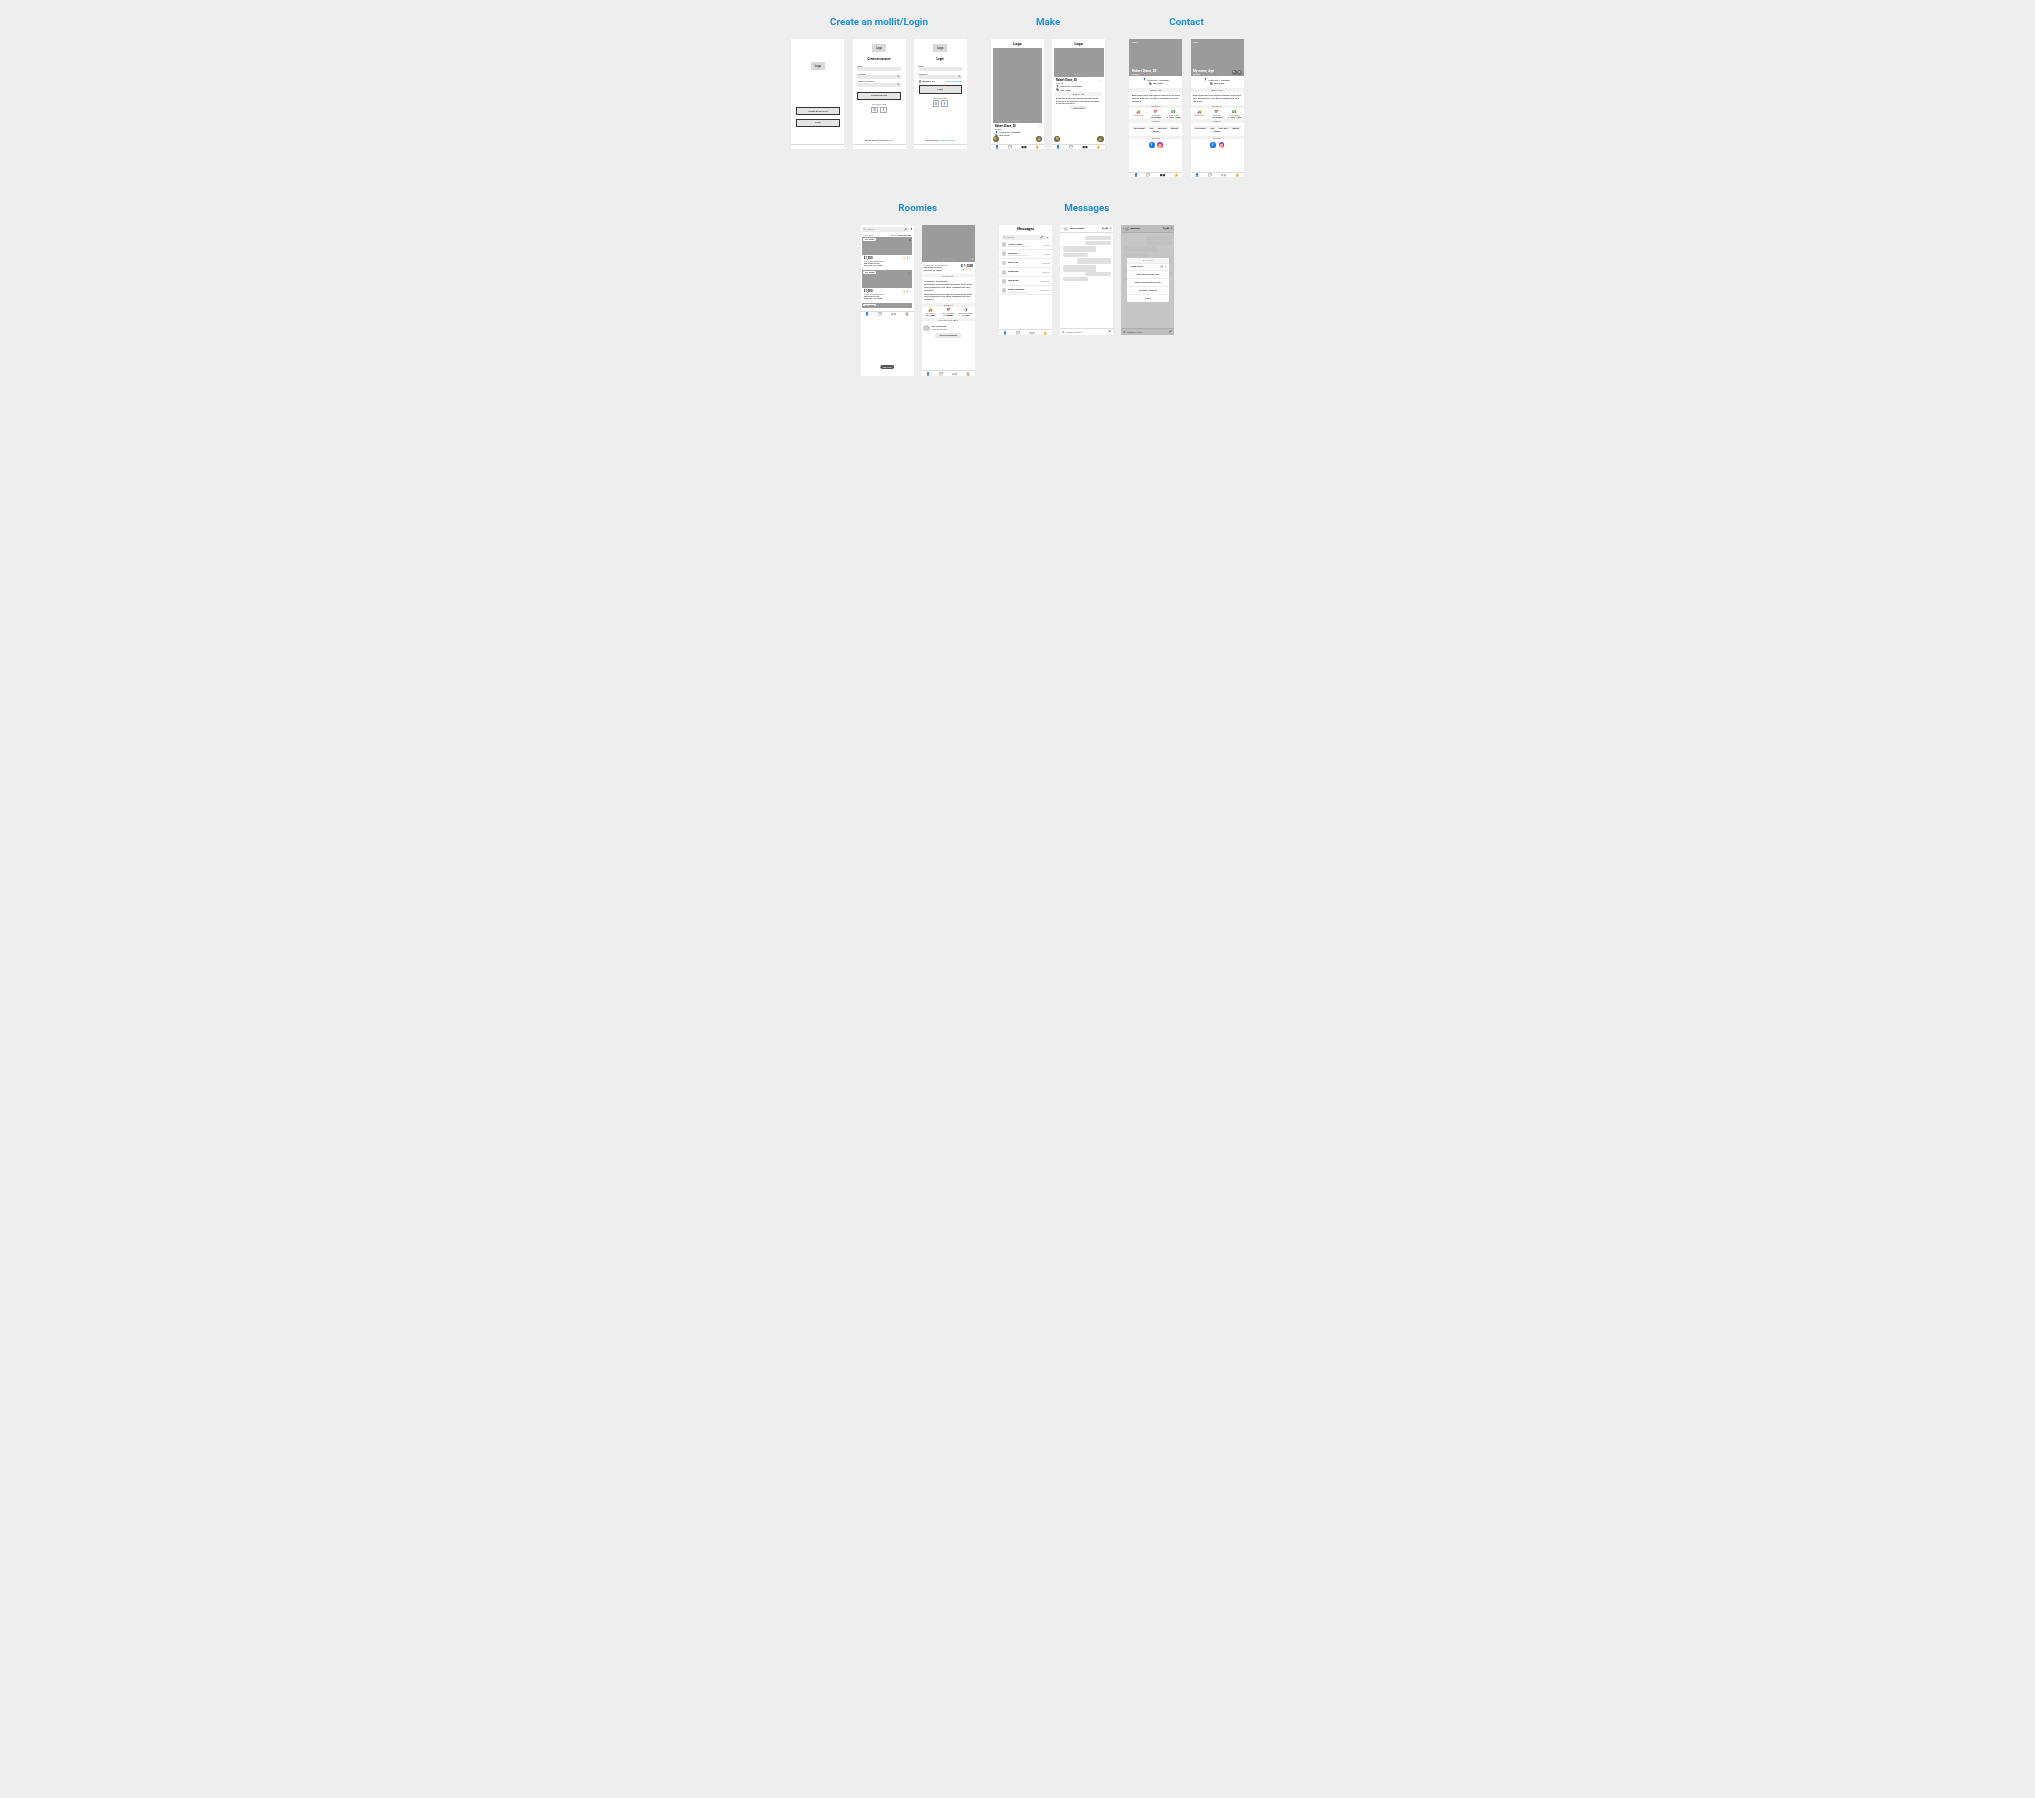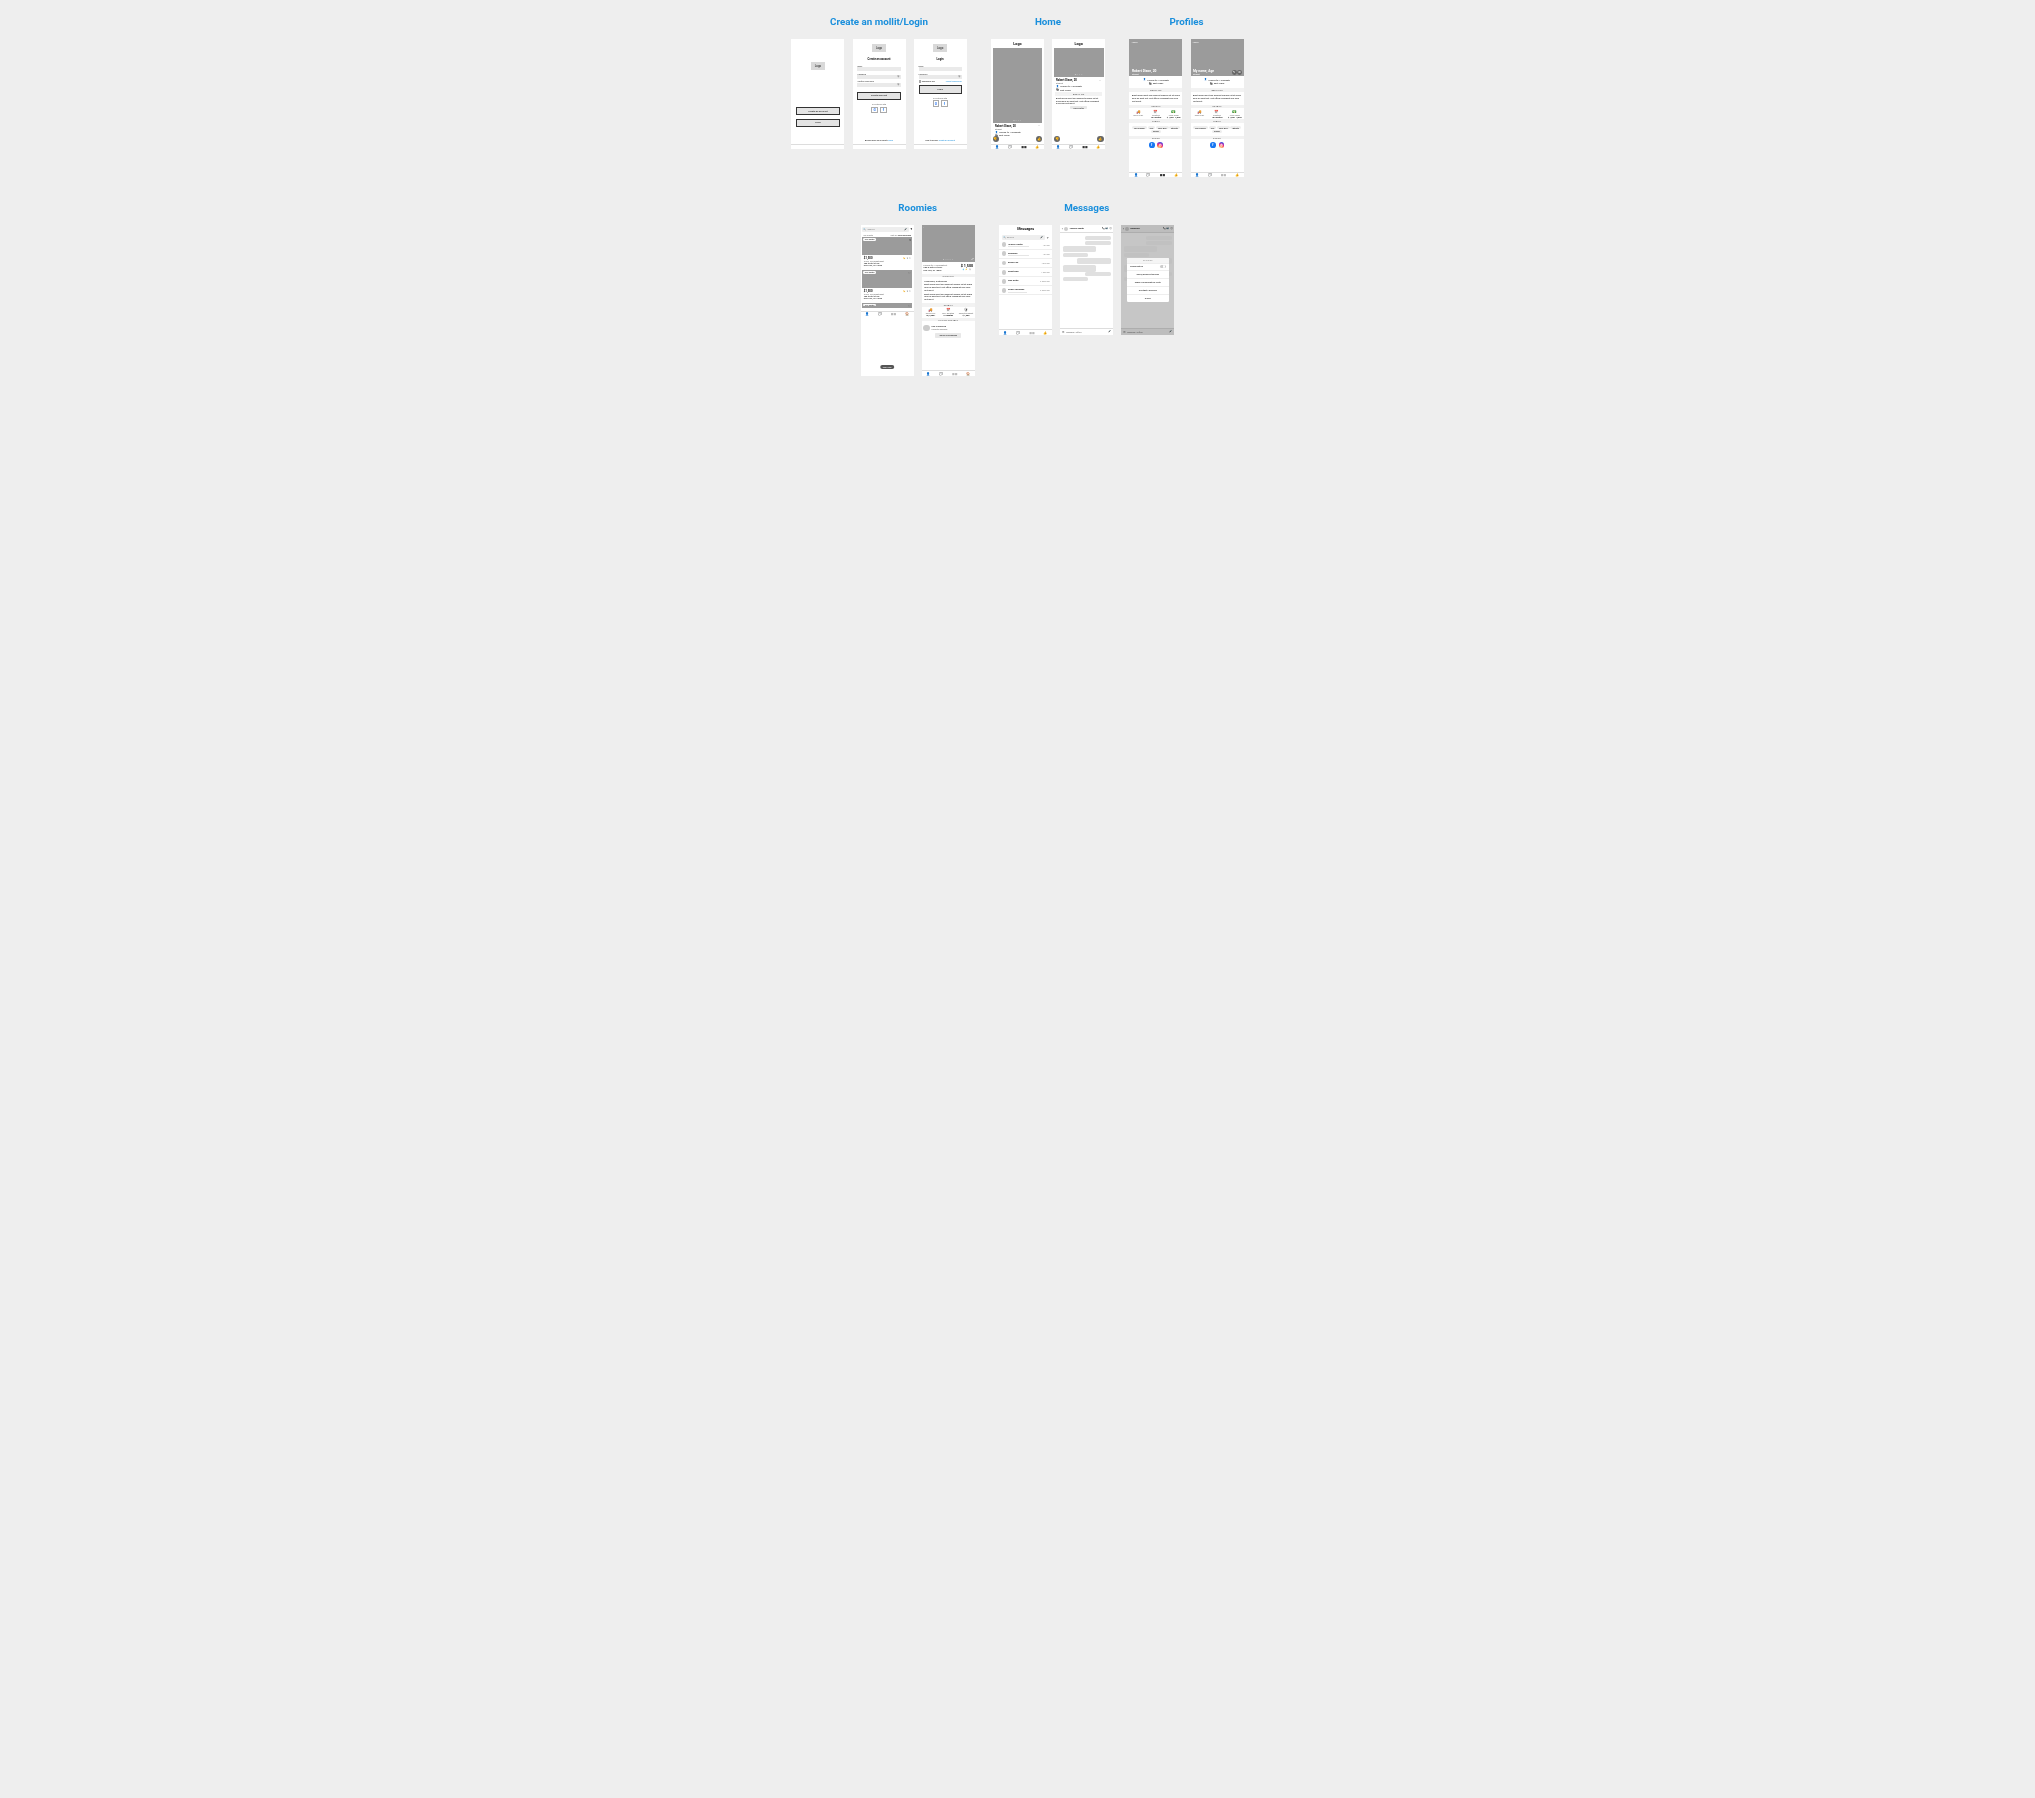--- a/index.html
+++ b/index.html
@@ -163,21 +163,21 @@
         </div>
         <div class="bottom-nav-inv">
             <div></div>
           </div>
       </div>
 
     </div>
   </div>
 
   <div class="section">
-    <div class="section-title">Home</div>
+    <div class="section-title">Make</div>
     <div class="screens-row">
 
       <div class="screen tall">
         <div class="center-title" style="font-size:3.7px">Logo</div>
         <div style="position:relative;flex:1;display:flex;flex-direction:column;margin:0 1.6px">
           <div class="hero" style="margin:0;flex:1">
               <div class="dots">● ○ ○ ○</div>
             </div>
           <div style="background:#fff;padding:1.6px 2.4px">
             <div class="flx sb">
@@ -239,21 +239,21 @@
           <span>💬</span>
           <span class="active">◼◼</span>
           <span>👍</span>
         </div>
       </div>
 
     </div>
   </div>
 
   <div class="section">
-    <div class="section-title">Profiles</div>
+    <div class="section-title">Contact</div>
     <div class="screens-row">
 
       <div class="screen" style="min-height:138px">
         <div style="background:#9b9b9b;height:37px;position:relative">
           <div class="back">‹ <span>Back</span></div>
           <div style="position:absolute;bottom:1.6px;left:2.4px;color:#fff">
             <div class="bold" style="font-size:3.3px">Robert Dixon, 20</div>
             <div class="tiny">Student</div>
           </div>
         </div>

